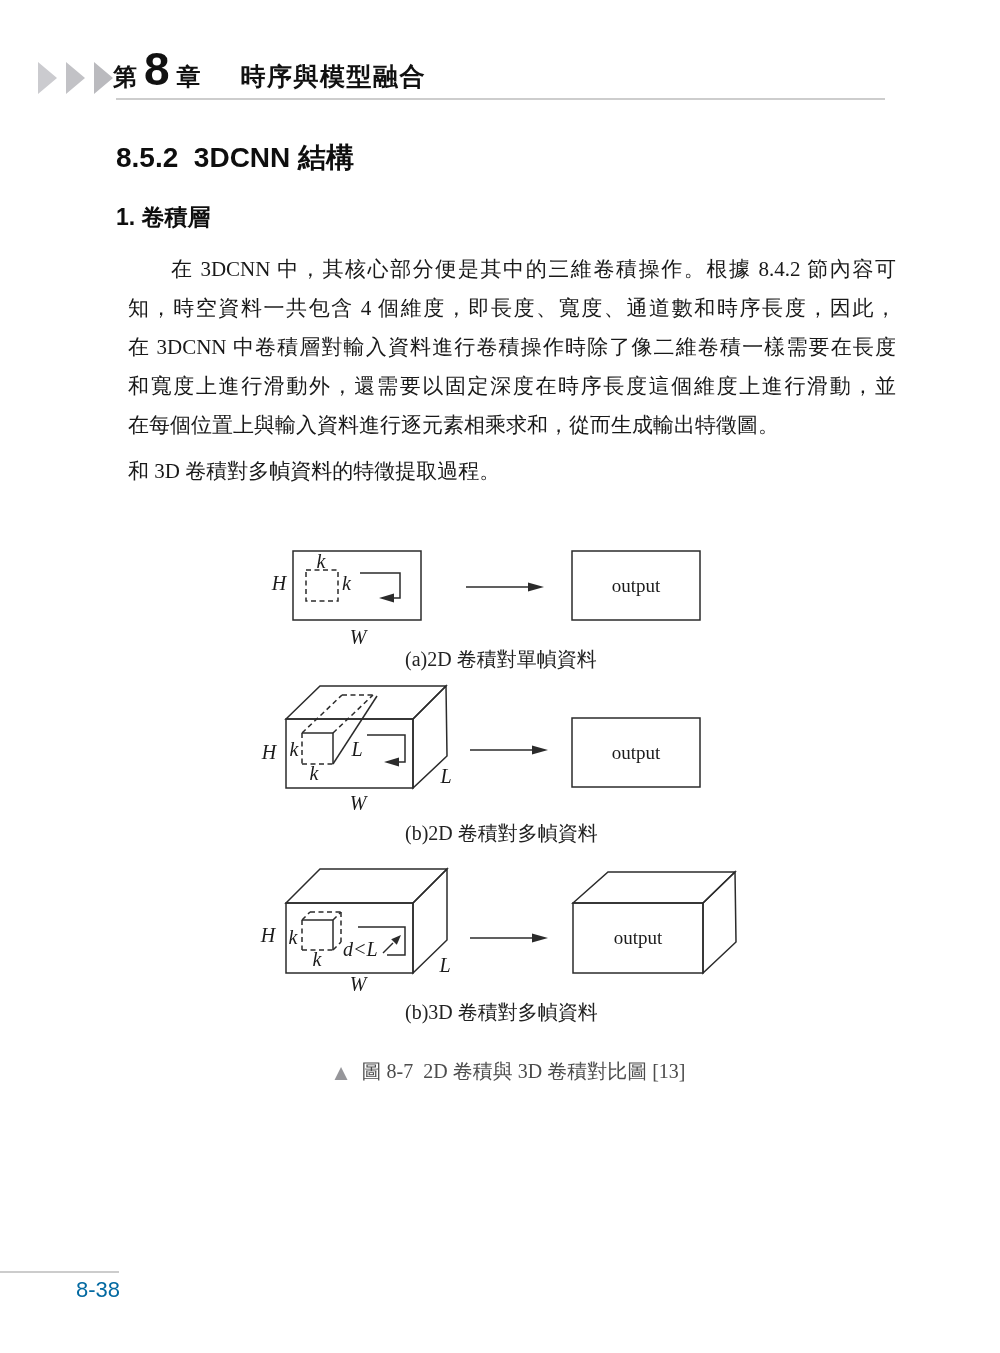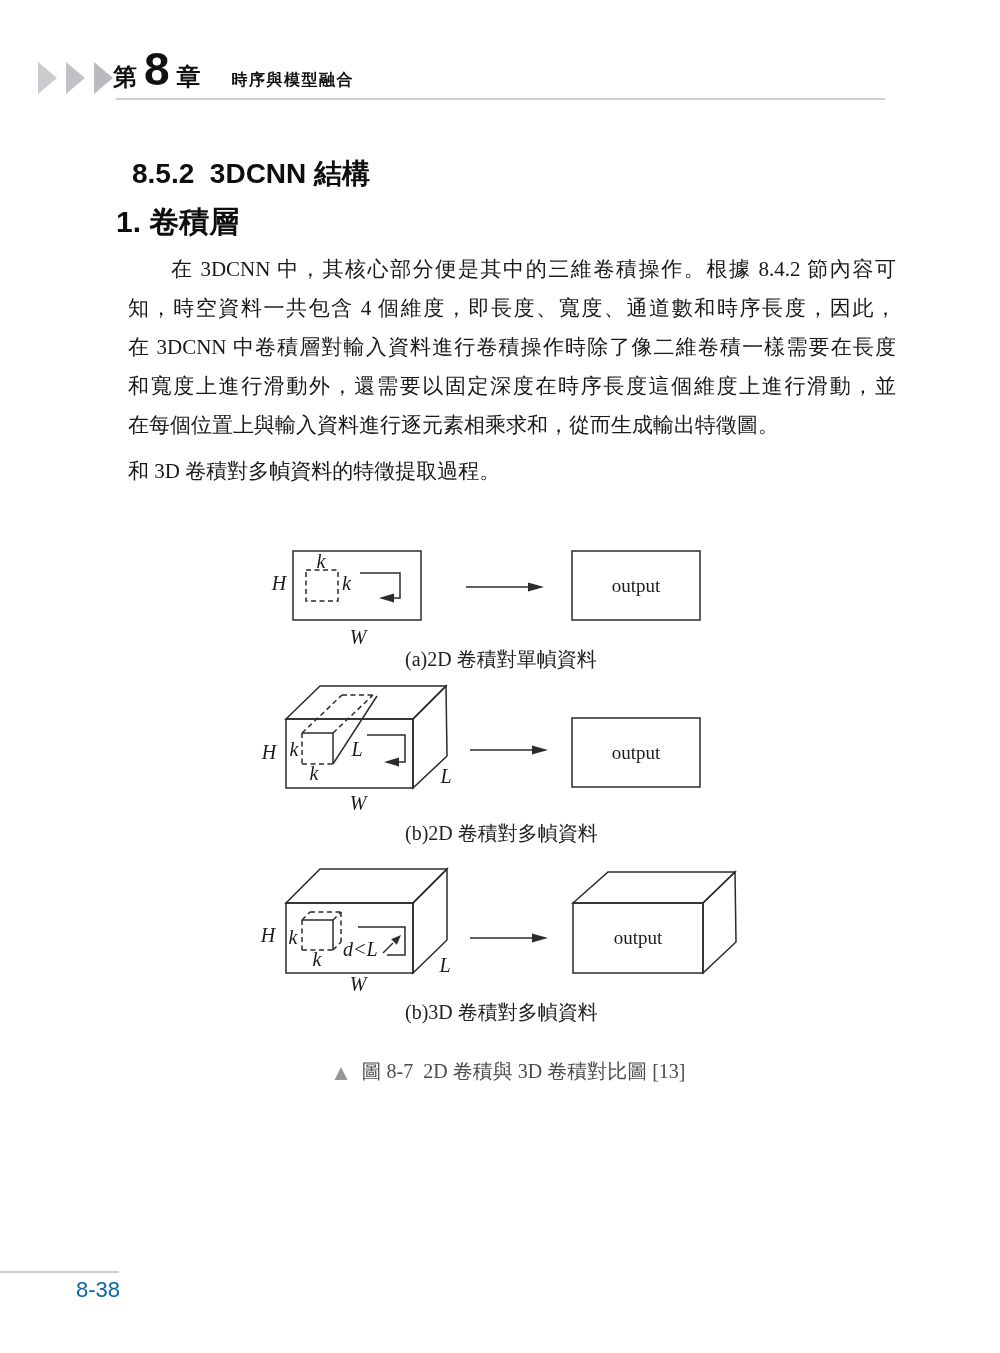--- a/index.html
+++ b/index.html
@@ -14,30 +14,30 @@
   .tri { width:0; height:0; border-top:16px solid transparent; border-bottom:16px solid transparent; }
   .tri.t1 { border-left:19px solid #cbcbcf; }
   .tri.t2 { border-left:19px solid #c2c2c6; }
   .tri.t3 { border-left:19px solid #bababe; }
   .hdr-text {
     position:absolute; left:113px; top:42px; display:flex; align-items:baseline;
     font-family:"Liberation Sans","DejaVu Sans",sans-serif; font-weight:bold; color:#111;
   }
   .ch-pre,.ch-suf { font-size:24px; }
   .ch-num { font-size:46px; margin:0 7px; letter-spacing:0; }
-  .ch-title { font-size:16px; margin-left:31px; letter-spacing:1.5px; }
+  .ch-title { font-size:25px; margin-left:40px; letter-spacing:1.5px; }
   .hdr-rule { position:absolute; left:116px; top:98px; width:769px; height:2px; background:#cdcdcd; }
   
   .sec-title {
-    position:absolute; left:132px; top:139px; white-space:pre;
-    font-family:"Liberation Sans","DejaVu Sans",sans-serif; font-weight:bold; font-size:28px; color:#0e0e0e;margin-top:16px;
+    position:absolute; left:116px; top:139px; white-space:pre;
+    font-family:"Liberation Sans","DejaVu Sans",sans-serif; font-weight:bold; font-size:28px; color:#0e0e0e;
   }
   .sub-title {
     position:absolute; left:116px; top:202px;
-    font-family:"Liberation Sans","DejaVu Sans",sans-serif; font-weight:bold; font-size:30px; color:#0e0e0e;
+    font-family:"Liberation Sans","DejaVu Sans",sans-serif; font-weight:bold; font-size:23px; color:#0e0e0e;
   }
   
   .para { position:absolute; left:128px; width:768px; font-size:21px; line-height:39px; color:#191919; }
   .para .ln { text-align:justify; text-align-last:justify; }
   .para .ln.first { text-indent:43px; }
   .para .ln.last { text-align-last:left; }
   #para1 { top:250px; }
   #para2 { top:452px; }
   
   .figrow { position:absolute; }

